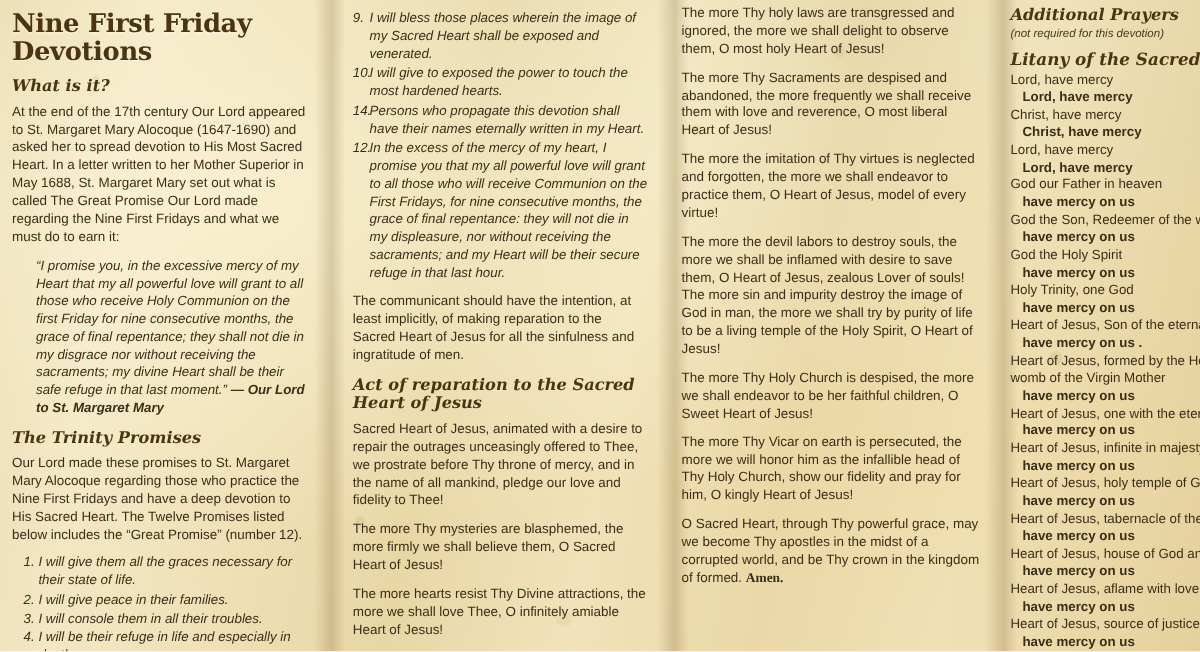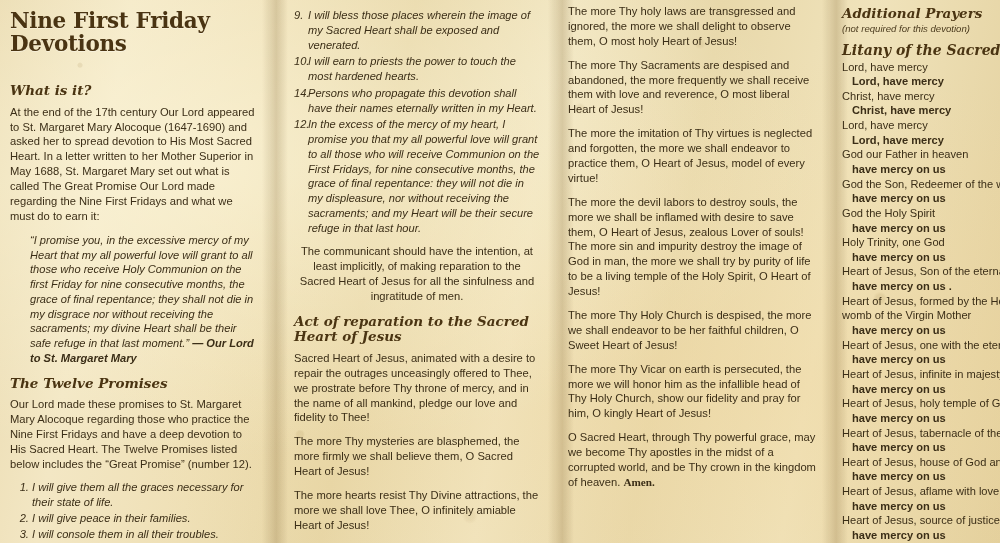--- a/index.html
+++ b/index.html
@@ -65,21 +65,21 @@
   #panel-2 { left: 284px; width: 268px; padding: 8px 12px 6px 10px; }
   #panel-3 { left: 560px; width: 270px; padding: 4px 12px 6px 8px; }
   #panel-4 { left: 834px; width: 172px; padding: 4px 0 6px 8px; }
 
   .title-main {
     font-family: "DejaVu Serif", serif;
     font-weight: bold;
     font-size: 21.5px;
     letter-spacing: -0.3px;
     color: #4a3412;
-    margin: 2px 0 28px 0;
+    margin: 2px 0 10px 0;
     line-height: 1.05;
     text-shadow: 0 1px 0 rgba(255,255,255,0.35);
   }
   .h2 {
     font-family: "DejaVu Serif", serif;
     font-style: italic;
     font-weight: bold;
     font-size: 13.5px;
     color: #4a3412;
     margin: 10px 0 6px 0;
@@ -185,66 +185,66 @@
     <h1 class="title-main">Nine First Friday Devotions</h1>
 
     <h2 class="h2 first">What is it?</h2>
     <p>At the end of the 17th century Our Lord appeared to St. Margaret Mary Alocoque (1647-1690) and asked her to spread devotion to His Most Sacred Heart. In a letter written to her Mother Superior in May 1688, St. Margaret Mary set out what is called The Great Promise Our Lord made regarding the Nine First Fridays and what we must do to earn it:</p>
 
     <p class="quote">
       <span>“I promise you, in the excessive mercy of my Heart that my all powerful love will grant to all those who receive Holy Communion on the first Friday for nine consecutive months, the grace of final repentance; they shall not die in my disgrace nor without receiving the sacraments; my divine Heart shall be their safe refuge in that last moment.”</span>
       <span class="attrib">— Our Lord to St. Margaret Mary</span>
     </p>
 
-    <h2 class="h2">The Twelve Promises</h2>
+    <h2 class="h2">The Trinity Promises</h2>
     <p>Our Lord made these promises to St. Margaret Mary Alocoque regarding those who practice the Nine First Fridays and have a deep devotion to His Sacred Heart. The Twelve Promises listed below includes the “Great Promise” (number 12).</p>
 
     <ol class="promises">
       <li>I will give them all the graces necessary for their state of life.</li>
       <li>I will give peace in their families.</li>
       <li>I will console them in all their troubles.</li>
       <li>I will be their refuge in life and especially in death.</li>
 
     </ol>
   </div>
 
   <div class="panel" id="panel-2">
     <ol class="numbered-plain panel-2-topblock">
       <li>
         <span class="num">9.</span><span>I will bless those places wherein the image of my Sacred Heart shall be exposed and venerated.</span>
       </li>
       <li>
-        <span class="num">10.</span><span>I will earn to priests the power to touch the most hardened hearts.</span>
+        <span class="num">10.</span><span>I will give to exposed the power to touch the most hardened hearts.</span>
       </li>
       <li>
         <span class="num">14.</span><span>Persons who propagate this devotion shall have their names eternally written in my Heart.</span>
       </li>
       <li>
         <span class="num">12.</span><span>In the excess of the mercy of my heart, I promise you that my all powerful love will grant to all those who will receive Communion on the First Fridays, for nine consecutive months, the grace of final repentance: they will not die in my displeasure, nor without receiving the sacraments; and my Heart will be their secure refuge in that last hour.</span>
       </li>
     </ol>
 
-    <p style="margin-top:9px;text-align:center;">The communicant should have the intention, at least implicitly, of making reparation to the Sacred Heart of Jesus for all the sinfulness and ingratitude of men.</p>
+    <p style="margin-top:9px;">The communicant should have the intention, at least implicitly, of making reparation to the Sacred Heart of Jesus for all the sinfulness and ingratitude of men.</p>
 
     <h2 class="h2">Act of reparation to the Sacred Heart of Jesus</h2>
 
     <p>Sacred Heart of Jesus, animated with a desire to repair the outrages unceasingly offered to Thee, we prostrate before Thy throne of mercy, and in the name of all mankind, pledge our love and fidelity to Thee!</p>
     <p>The more Thy mysteries are blasphemed, the more firmly we shall believe them, O Sacred Heart of Jesus!</p>
     <p>The more hearts resist Thy Divine attractions, the more we shall love Thee, O infinitely amiable Heart of Jesus!</p>
   </div>
 
   <div class="panel" id="panel-3">
     <p>The more Thy holy laws are transgressed and ignored, the more we shall delight to observe them, O most holy Heart of Jesus!</p>
     <p>The more Thy Sacraments are despised and abandoned, the more frequently we shall receive them with love and reverence, O most liberal Heart of Jesus!</p>
     <p>The more the imitation of Thy virtues is neglected and forgotten, the more we shall endeavor to practice them, O Heart of Jesus, model of every virtue!</p>
     <p>The more the devil labors to destroy souls, the more we shall be inflamed with desire to save them, O Heart of Jesus, zealous Lover of souls! The more sin and impurity destroy the image of God in man, the more we shall try by purity of life to be a living temple of the Holy Spirit, O Heart of Jesus!</p>
     <p>The more Thy Holy Church is despised, the more we shall endeavor to be her faithful children, O Sweet Heart of Jesus!</p>
     <p>The more Thy Vicar on earth is persecuted, the more we will honor him as the infallible head of Thy Holy Church, show our fidelity and pray for him, O kingly Heart of Jesus!</p>
     <p>
-      <span>O Sacred Heart, through Thy powerful grace, may we become Thy apostles in the midst of a corrupted world, and be Thy crown in the kingdom of heaven.</span>
+      <span>O Sacred Heart, through Thy powerful grace, may we become Thy apostles in the midst of a corrupted world, and be Thy crown in the kingdom of formed.</span>
       <span class="bold">Amen.</span>
     </p>
   </div>
 
   <div class="panel" id="panel-4">
     <div class="h2" style="margin-top:2px;margin-bottom:1px;">Additional Prayers</div>
     <div class="litany-sub">(not required for this devotion)</div>
     <div class="litany-title">Litany of the Sacred Hea</div>
 
     <ul class="litany-list">

